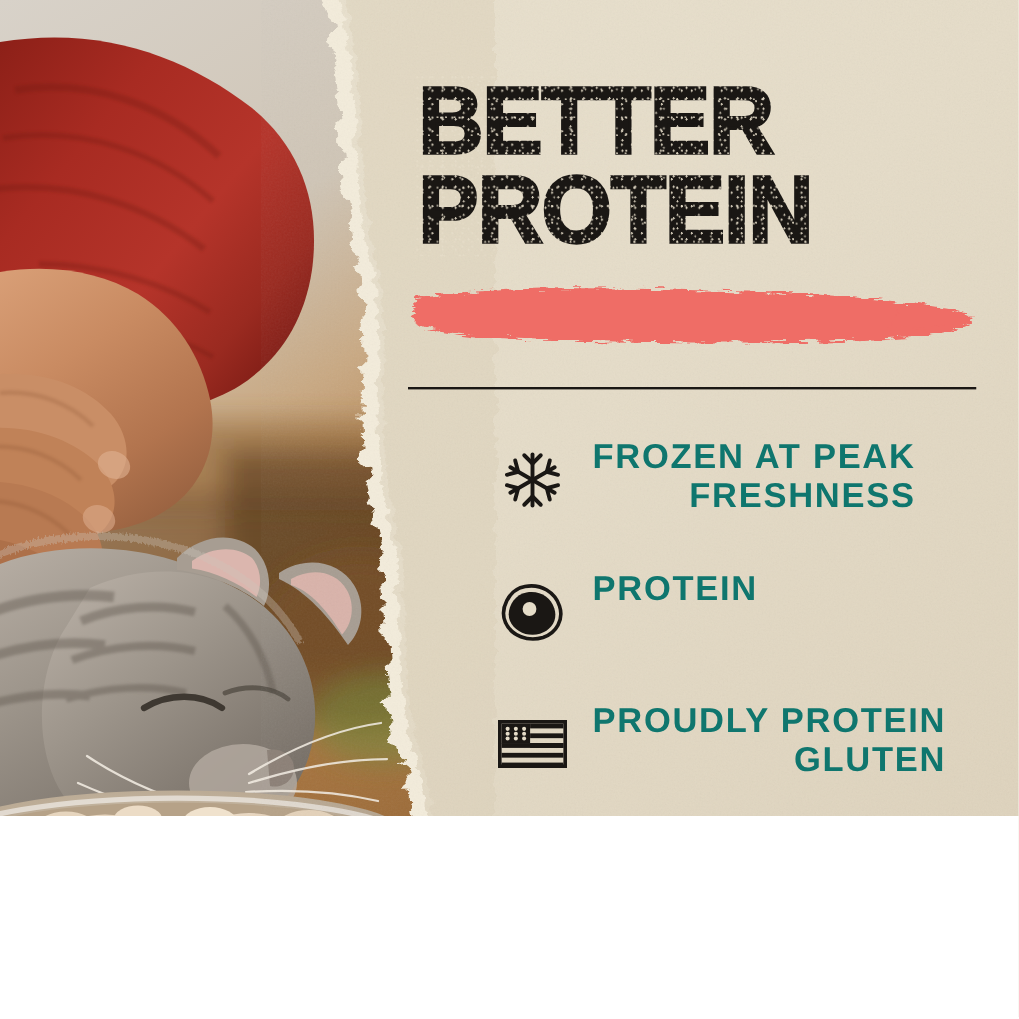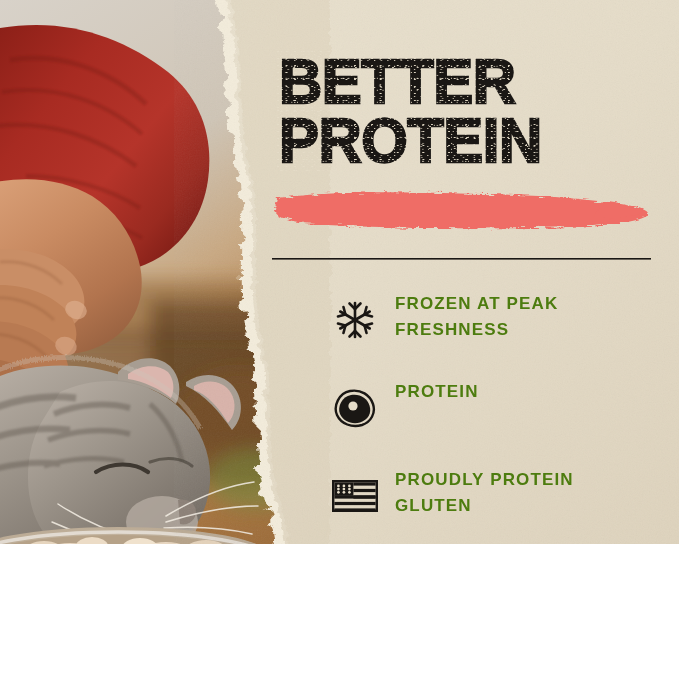--- a/index.html
+++ b/index.html
@@ -53,23 +53,23 @@
   .divider svg{display:block;width:379px;height:2px;}
 
   
   .features{position:absolute;left:326px;top:291px;width:330px;}
   .frow{position:relative;height:88px;}
   .ficon{position:absolute;left:0;top:4px;width:58px;height:50px;
          display:flex;align-items:center;justify-content:center;}
   .ficon svg{display:block;}
   .ftext{position:absolute;left:69px;top:0px;
          font-family:"Liberation Sans",sans-serif;
-         font-weight:700;font-size:17px;line-height:26px;
-         letter-spacing:1.15px;color:#4d7c0f;white-space:nowrap;}
-  .ftext .l2{display:block;}
+         font-weight:700;font-size:23px;line-height:26px;
+         letter-spacing:1.15px;color:#0f766e;white-space:nowrap;}
+  .ftext .l2{display:block;text-align:right;}
 </style>
 </head>
 <body>
 
 <div id="stage">
 
   <div class="photo">
     <svg viewBox="0 0 330 679" xmlns="http://www.w3.org/2000/svg">
       <defs>
         <linearGradient id="bgWall" x1="0" y1="0" x2="0.3" y2="1">

